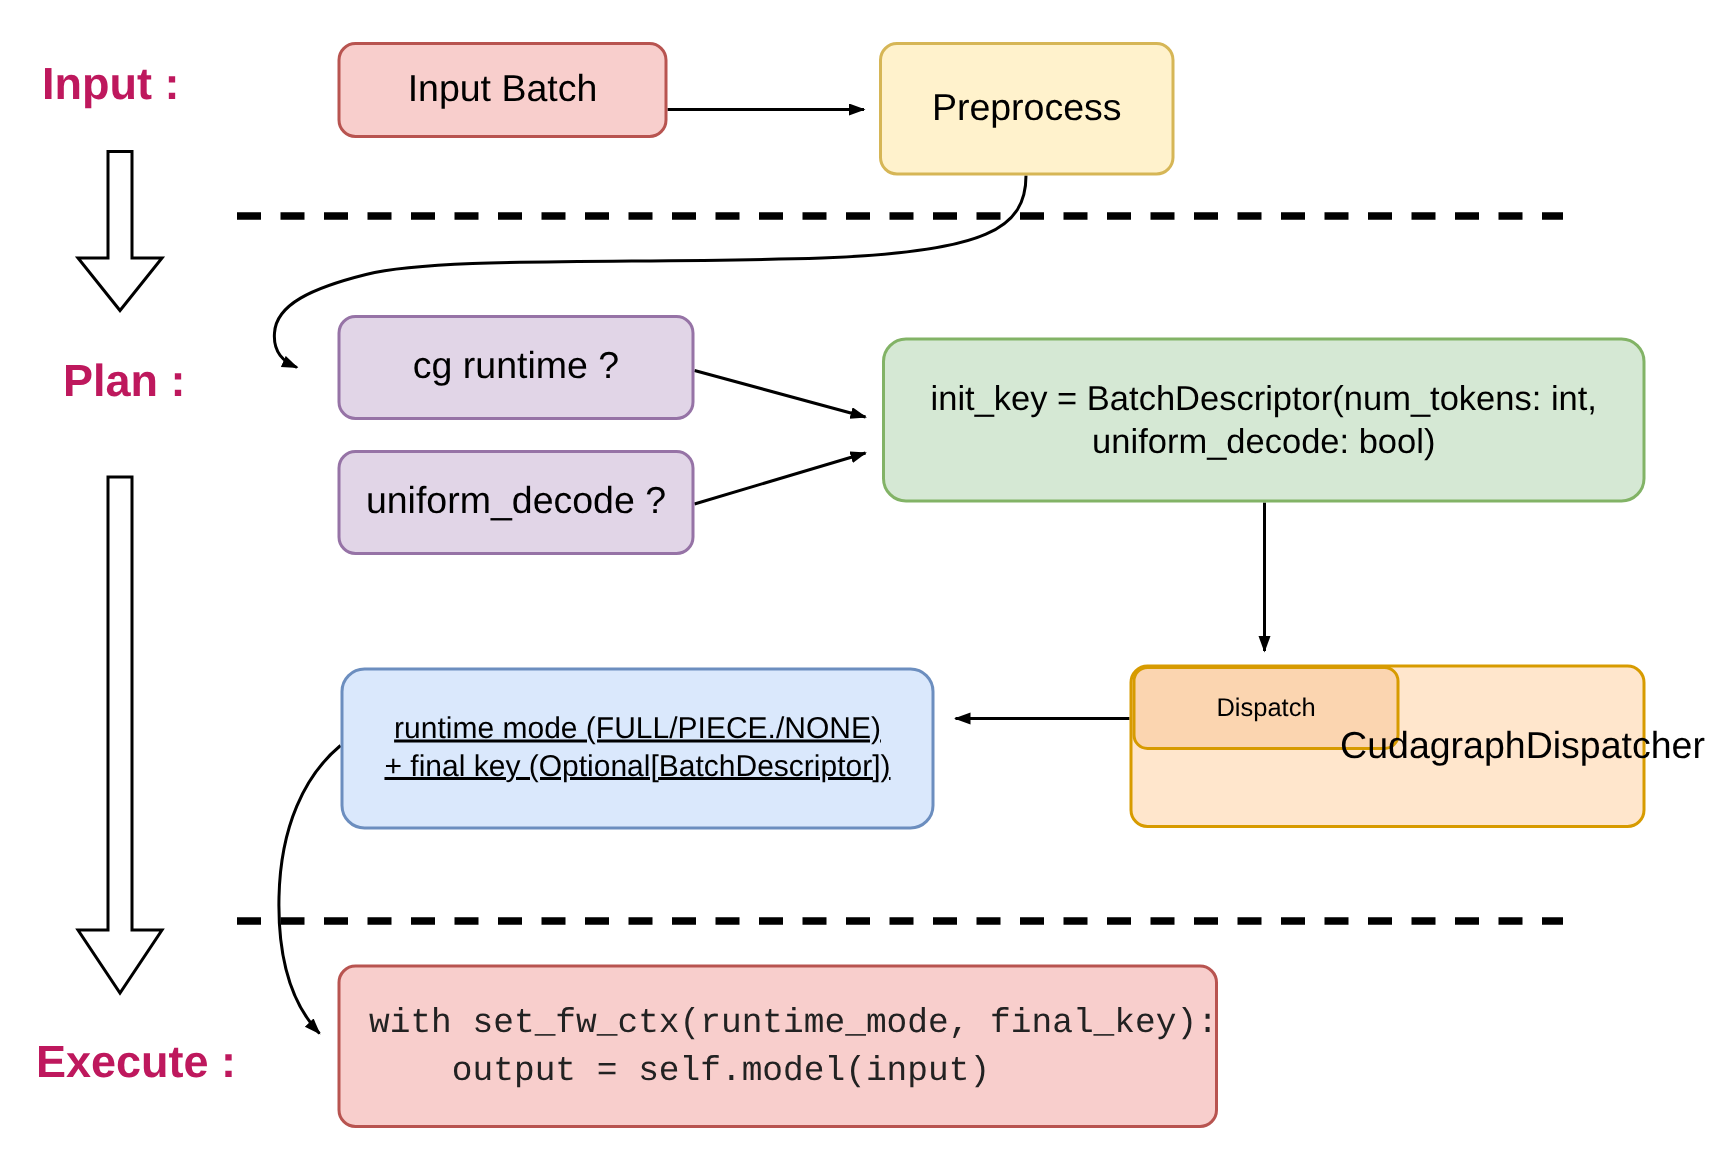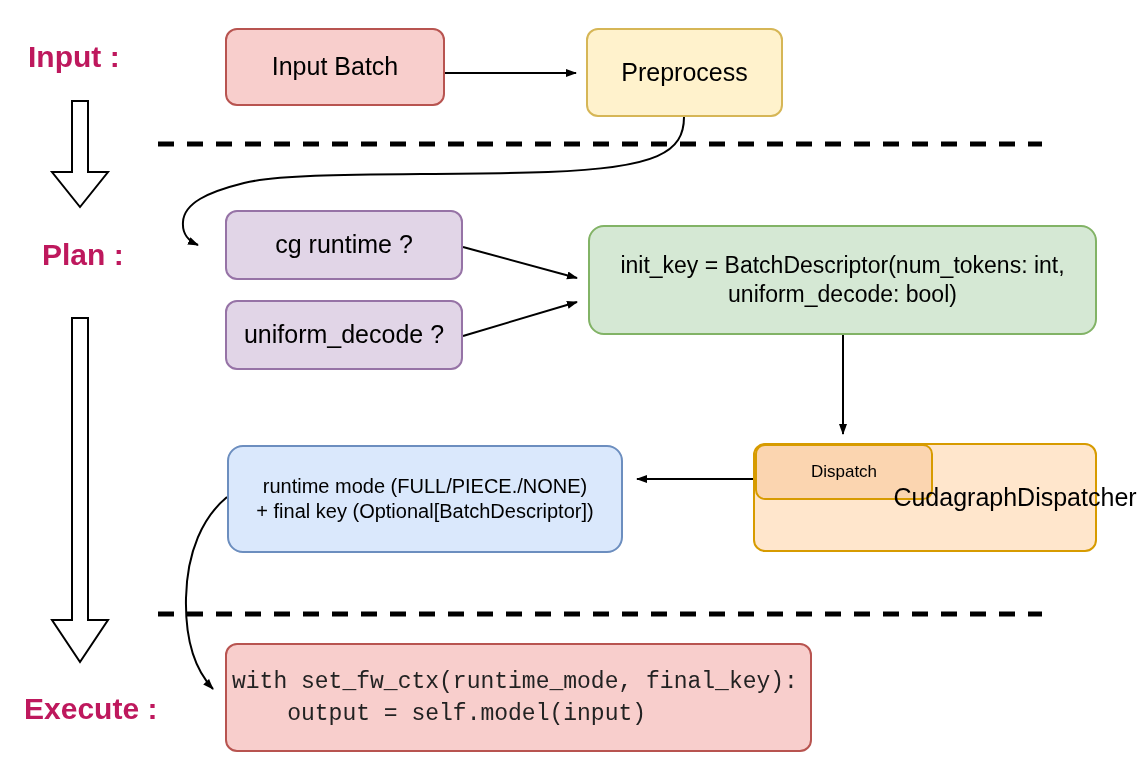--- a/index.html
+++ b/index.html
@@ -33,21 +33,21 @@
   }
   .pink{background:var(--pink_fill);border:2px solid var(--pink_border);}
   .yellow{background:var(--yellow_fill);border:2px solid var(--yellow_border);}
   .purple{background:var(--purple_fill);border:2px solid var(--purple_border);}
   .green{background:var(--green_fill);border:2px solid var(--green_border);}
   .blue{background:var(--blue_fill);border:2px solid var(--blue_border);}
   .orange-outer{background:var(--orange_outer_fill);border:2px solid var(--orange_border);}
   .orange-inner{background:var(--orange_inner_fill);border:2px solid var(--orange_border);border-radius:10px;}
   .code-box{
     align-items:flex-start;
-    padding-left:5px;
+    padding-left:19px;
     font-family:"Liberation Mono","DejaVu Sans Mono",monospace;
     font-size:23px;
     line-height:32px;
     color:#222;
     text-align:left;
   }
   .code-box .code-line{white-space:pre;}
   .label-cudagraph{
     position:absolute;
     display:flex;flex-direction:row;
@@ -79,21 +79,21 @@
     <path class="connector" marker-end="url(#arrow)" d="M 463 336 L 577 302"></path>
     <path class="connector" marker-end="url(#arrow)" d="M 843 335 L 843 434"></path>
     <path class="connector" marker-end="url(#arrow)" d="M 753 479 L 637 479"></path>
     <path class="connector" marker-end="url(#arrow)" d="M 227 497 C 203 517 187 551 186 598 C 185 642 196 671 213 689"></path>
   </svg>
 
   <div class="stage-label" style="left:28px;top:40px;">Input :</div>
   <div class="stage-label" style="left:42px;top:238px;">Plan :</div>
   <div class="stage-label" style="left:24px;top:692px;">Execute :</div>
 
-  <div class="node pink" style="left:225px;top:28px;width:220px;height:78px;font-size:25px;">
+  <div class="node pink" style="left:225px;top:28px;width:220px;height:64px;font-size:25px;">
     <span>Input Batch</span>
   </div>
 
   <div class="node yellow" style="left:586px;top:28px;width:197px;height:89px;font-size:25px;">
     <span>Preprocess</span>
   </div>
 
   <div class="node purple" style="left:225px;top:210px;width:238px;height:70px;font-size:25px;">
     <span>cg runtime ?</span>
   </div>
@@ -111,21 +111,21 @@
 
   <div class="node orange-inner" style="left:755px;top:444px;width:178px;height:56px;font-size:17px;">
     <span>Dispatch</span>
   </div>
 
   <div class="label-cudagraph" style="left:933px;top:443px;width:164px;height:109px;">
     <span>Cudagraph</span>
     <span>Dispatcher</span>
   </div>
 
-  <div class="node blue" style="left:227px;top:445px;width:396px;height:108px;font-size:20px;border-radius:16px;">
+  <div class="node blue" style="left:227px;top:445px;width:396px;height:108px;font-size:20px;border-radius:16px;text-decoration:underline;">
     <span>runtime mode (FULL/PIECE./NONE)</span>
     <span>+ final key (Optional[BatchDescriptor])</span>
   </div>
 
   <div class="node pink code-box" style="left:225px;top:643px;width:587px;height:109px;">
     <span class="code-line">with set_fw_ctx(runtime_mode, final_key):</span>
     <span class="code-line">    output = self.model(input)</span>
   </div>
 
 </div>

